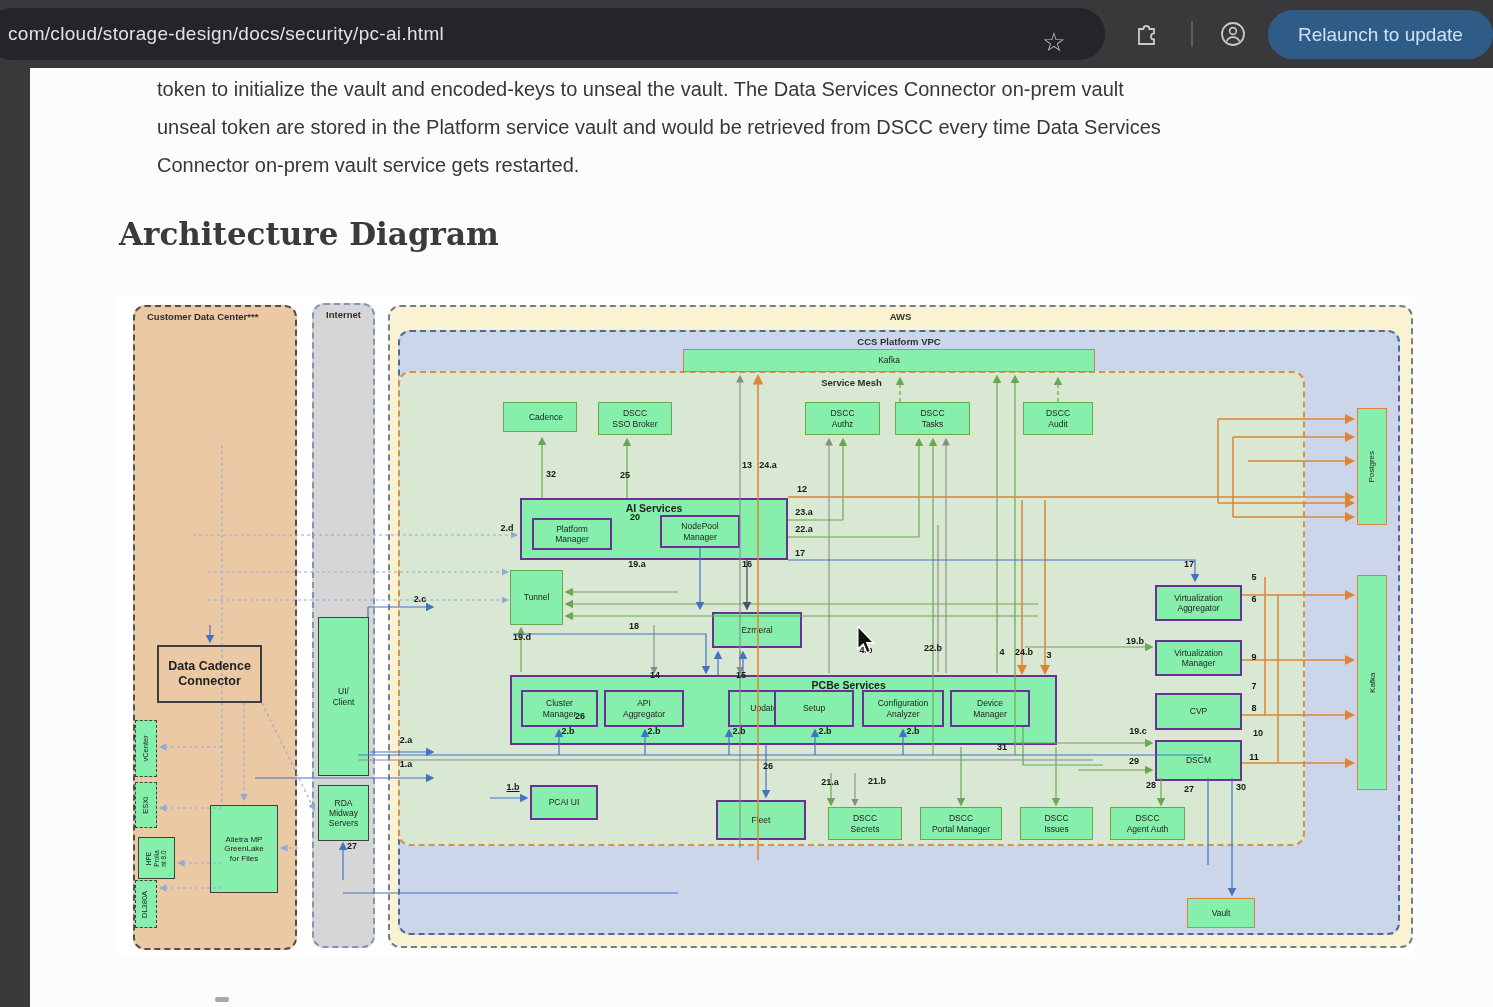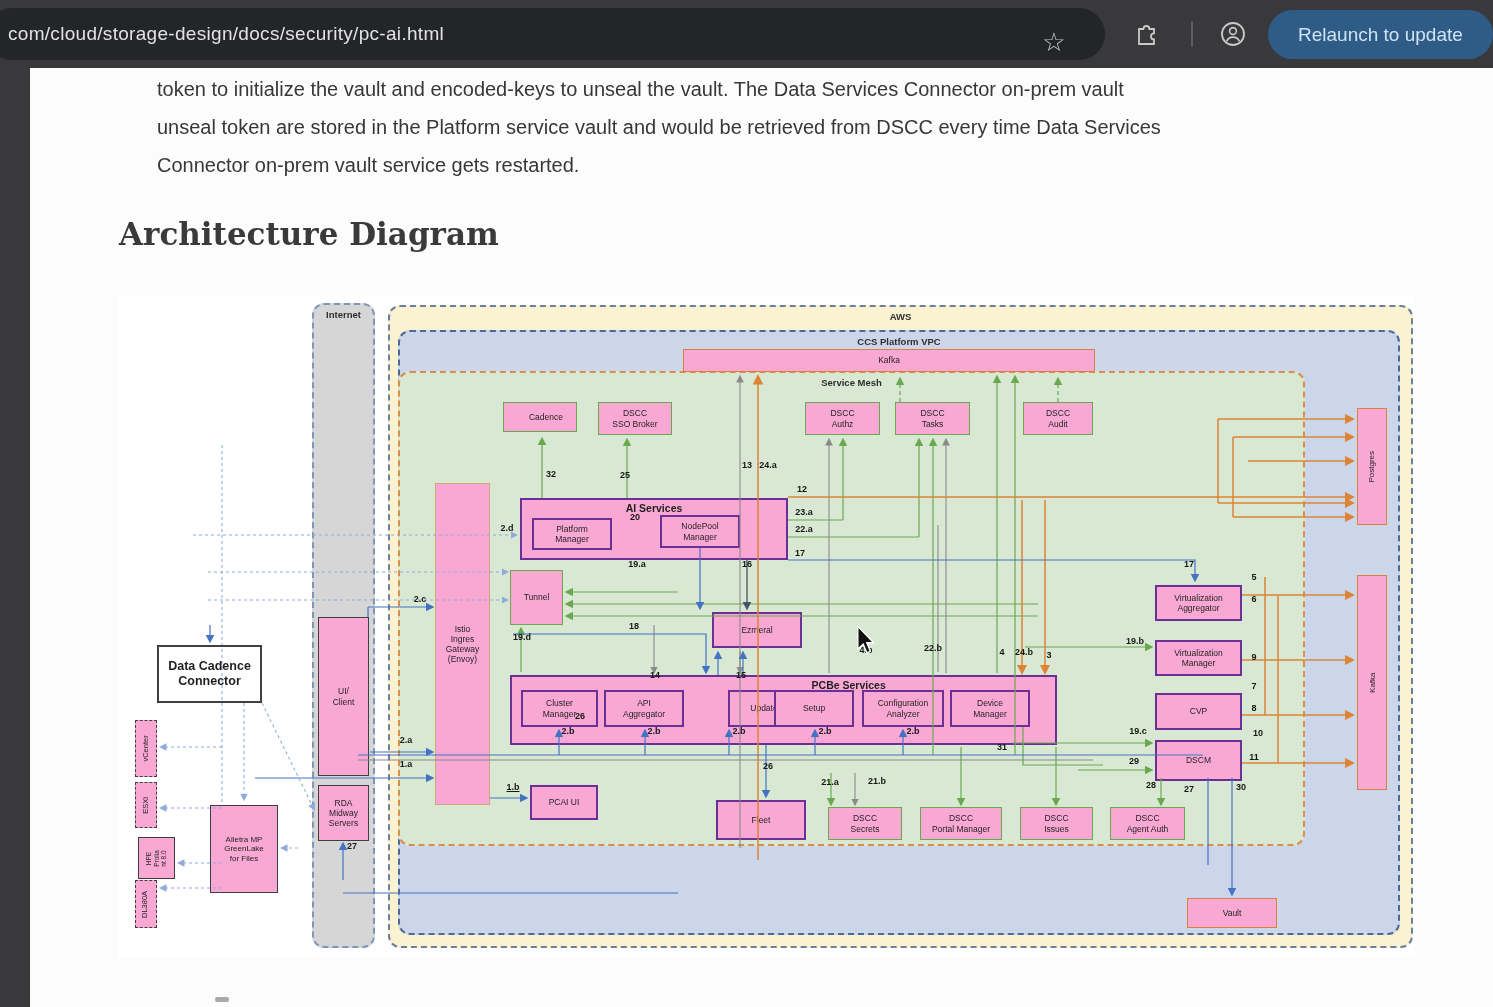--- a/index.html
+++ b/index.html
@@ -29,21 +29,21 @@
   #diagram{position:absolute;left:88px;top:227px;width:1297px;height:663px;background:#ffffff;}
   .container{position:absolute;border-radius:12px;box-sizing:border-box;z-index:0;}
   .c-customer{background:#eac9a4;border:2.5px dashed #4f4f4f;}
   .c-internet{background:#d6d6d6;border:2px dashed #7f96b8;}
   .c-aws{background:#faf2d0;border:2px dashed #6b7f9e;}
   .c-vpc{background:#ccd6ea;border:2px dashed #4d6a96;}
   .c-mesh{background:#d9e8d2;border:2px dashed #d98e4a;}
   .clabel{position:absolute;top:4px;left:0;width:100%;text-align:center;font-weight:700;
           font-size:9.5px;color:#2e2e2e;}
   .c-customer .clabel{text-align:left;left:12px;width:auto;}
-  .box{position:absolute;background:#f9a8d4;box-sizing:border-box;display:flex;flex-direction:column;
+  .box{position:absolute;background:#86efac;box-sizing:border-box;display:flex;flex-direction:column;
        justify-content:center;text-align:center;font-size:8.5px;line-height:1.18;color:#1f1f1f;z-index:2;}
   .s-green{border:1.4px solid #6aa84f;}
   .s-purple{border:2.4px solid #6a3096;}
   .s-groupPurple{border:2.8px solid #6a3096;justify-content:flex-start;}
   .s-orange{border:1.5px solid #d9813d;}
   .s-tan{border:1.5px solid #d2a679;}
   .s-dark{border:1.6px solid #3f3f3f;}
   .s-darkbold{border:2px solid #3f3f3f;background:transparent;font-weight:700;font-size:12.5px;}
   .s-dashed{border:1.6px dashed #3f3f3f;}
   .gtitle{position:absolute;top:2px;transform:translateX(-50%);font-weight:700;font-size:10.5px;white-space:nowrap;}
@@ -87,20 +87,23 @@
 <div id="page">
   <div id="para">
     <div>token to initialize the vault and encoded-keys to unseal the vault. The Data Services Connector on-prem vault</div>
     <div>unseal token are stored in the Platform service vault and would be retrieved from DSCC every time Data Services</div>
     <div>Connector on-prem vault service gets restarted.</div>
   </div>
   <h1 id="heading">Architecture Diagram</h1>
 
   <div id="diagram">
 
+    <div class="container c-customer" style="left: 15px; top: 10px; width: 164px; height: 645px;">
+        <div class="clabel">Customer Data Center***</div>
+      </div>
       <div class="container c-internet" style="left: 194px; top: 8px; width: 63px; height: 645px;">
         <div class="clabel">Internet</div>
       </div>
       <div class="container c-aws" style="left: 270px; top: 10px; width: 1025px; height: 643px;">
         <div class="clabel">AWS</div>
       </div>
       <div class="container c-vpc" style="left: 280px; top: 35px; width: 1002px; height: 605px;">
         <div class="clabel">CCS Platform VPC</div>
       </div>
       <div class="container c-mesh" style="left: 280px; top: 76px; width: 907px; height: 475px; padding-left: 48px;">
@@ -140,26 +143,20 @@
         <div>Platform</div>
         <div>Manager</div>
       </div>
       <div class="box s-purple" style="left: 542px; top: 220px; width: 80px; height: 33px;">
         <div>NodePool</div>
         <div>Manager</div>
       </div>
       <div class="box s-green" style="left: 392px; top: 275px; width: 53px; height: 55px;">
         <div>Tunnel</div>
       </div>
-      <div class="box s-tan" style="left: 317px; top: 188px; width: 55px; height: 322px;">
-        <div>Istio</div>
-        <div>Ingres</div>
-        <div>Gateway</div>
-        <div>(Envoy)</div>
-      </div>
       <div class="box s-purple" style="left: 594px; top: 317px; width: 90px; height: 36px;">
         <div>Ezmeral</div>
       </div>
       <div class="box s-groupPurple" style="left: 392px; top: 380px; width: 547px; height: 70px;">
         <div class="gtitle" style="left: 62%;">PCBe Services</div>
       </div>
       <div class="box s-purple" style="left: 403px; top: 395px; width: 77px; height: 37px;">
         <div>Cluster</div>
         <div>Manager</div>
       </div>
@@ -224,21 +221,21 @@
           </div>
         </div>
       </div>
       <div class="box s-orange" style="left: 1239px; top: 280px; width: 30px; height: 215px; font-size: 8px;">
         <div class="vwrap">
           <div class="vtext">
             <div>Kafka</div>
           </div>
         </div>
       </div>
-      <div class="box s-orange" style="left: 1069px; top: 603px; width: 90px; height: 30px;">
+      <div class="box s-orange" style="left: 1069px; top: 603px; width: 68px; height: 30px;">
         <div>Vault</div>
       </div>
       <div class="box s-darkbold" style="left: 39px; top: 350px; width: 105px; height: 58px;">
         <div>Data Cadence</div>
         <div>Connector</div>
       </div>
       <div class="box s-dashed" style="left: 17px; top: 425px; width: 22px; height: 57px; font-size: 7.5px;">
         <div class="vwrap">
           <div class="vtext">
             <div>vCenter</div>

